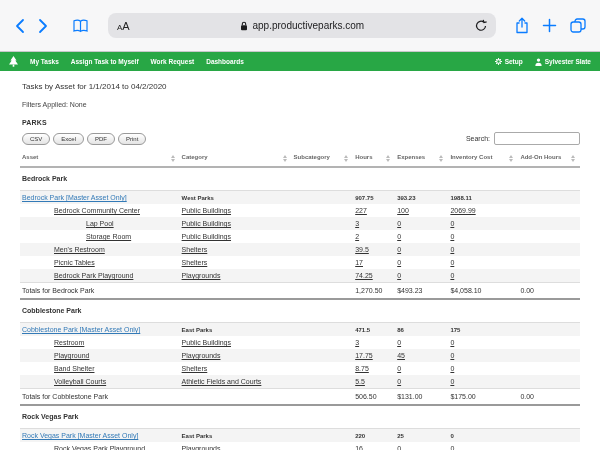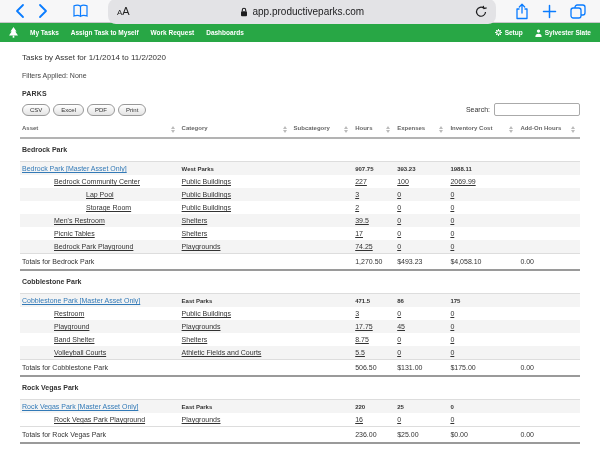--- a/index.html
+++ b/index.html
@@ -4,21 +4,21 @@
 <style>
   * { box-sizing: border-box; }
   html,body { margin:0; padding:0; }
   body {
     width:600px; height:450px; overflow:hidden;
     font-family:"Liberation Sans", sans-serif;
     background:#fff; color:#333;
   }
   
   .browser {
-    height:23px; background:#f7f7f8; border-bottom:1px solid #c8c8ca;
+    height:52px; background:#f7f7f8; border-bottom:1px solid #c8c8ca;
     display:flex; align-items:center; padding:0 14px; gap:13px;
   }
   .chrome-btn { display:flex; align-items:center; justify-content:center; cursor:default; }
   .url-pill {
     flex:1; height:25px; background:#e3e3e6; border-radius:8px;
     display:flex; align-items:center; padding:0 9px; margin:0 6px;
   }
   .aa-label { font-size:11px; color:#222; letter-spacing:0; }
   .aa-label .small-a { font-size:8px; }
   .domain-wrap { flex:1; display:flex; align-items:flex-end; justify-content:center; gap:4px; }
@@ -161,21 +161,21 @@
   <a class="nav-item">
     <svg width="7" height="8" viewBox="0 0 8 9">
         <circle cx="4" cy="2.3" r="1.9" fill="#fff"></circle>
         <path d="M0.4 9 a3.6 3.6 0 0 1 7.2 0 Z" fill="#fff"></path>
       </svg>
     <span>Sylvester Slate</span>
   </a>
 </div>
 
 <div class="content">
-  <div class="report-title">Tasks by Asset for 1/1/2014 to 11/2/2020</div>
+  <div class="report-title">Tasks by Asset for 1/1/2014 to 04/2/2020</div>
   <div class="filters-line">Filters Applied: None</div>
   <div class="parks-heading">PARKS</div>
 
   <div class="controls">
     <div class="export-group">
       <button class="pill-btn">CSV</button>
       <button class="pill-btn">Excel</button>
       <button class="pill-btn">PDF</button>
       <button class="pill-btn">Print</button>
     </div>

